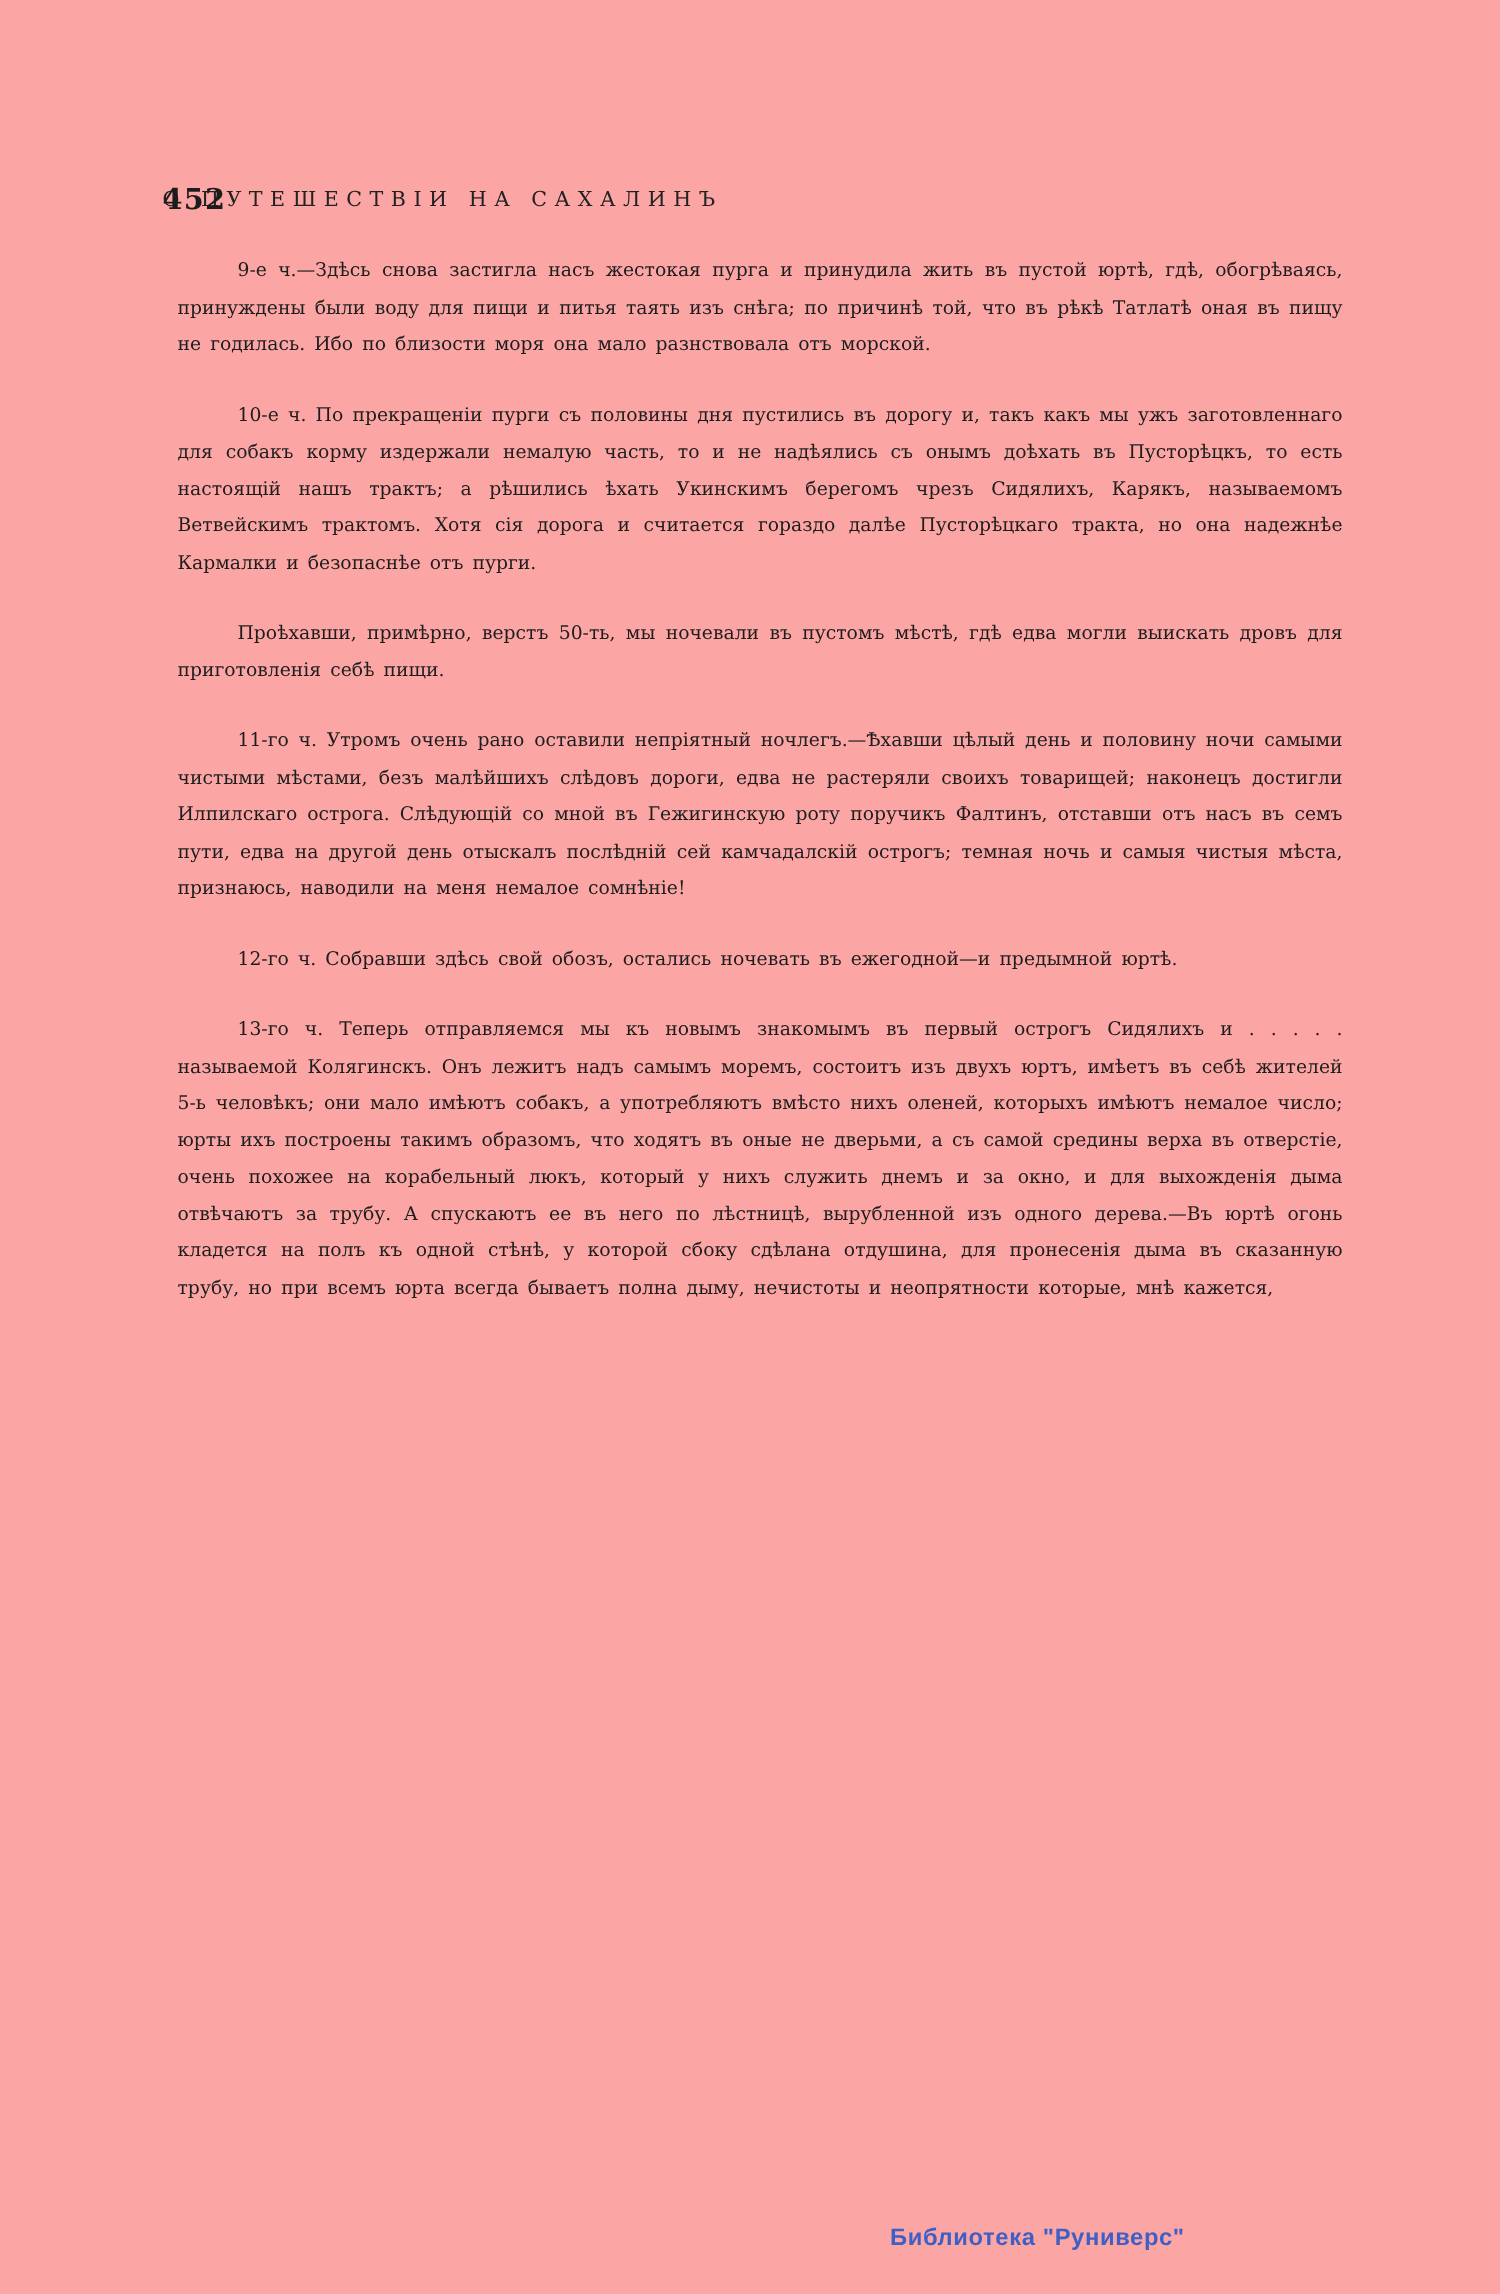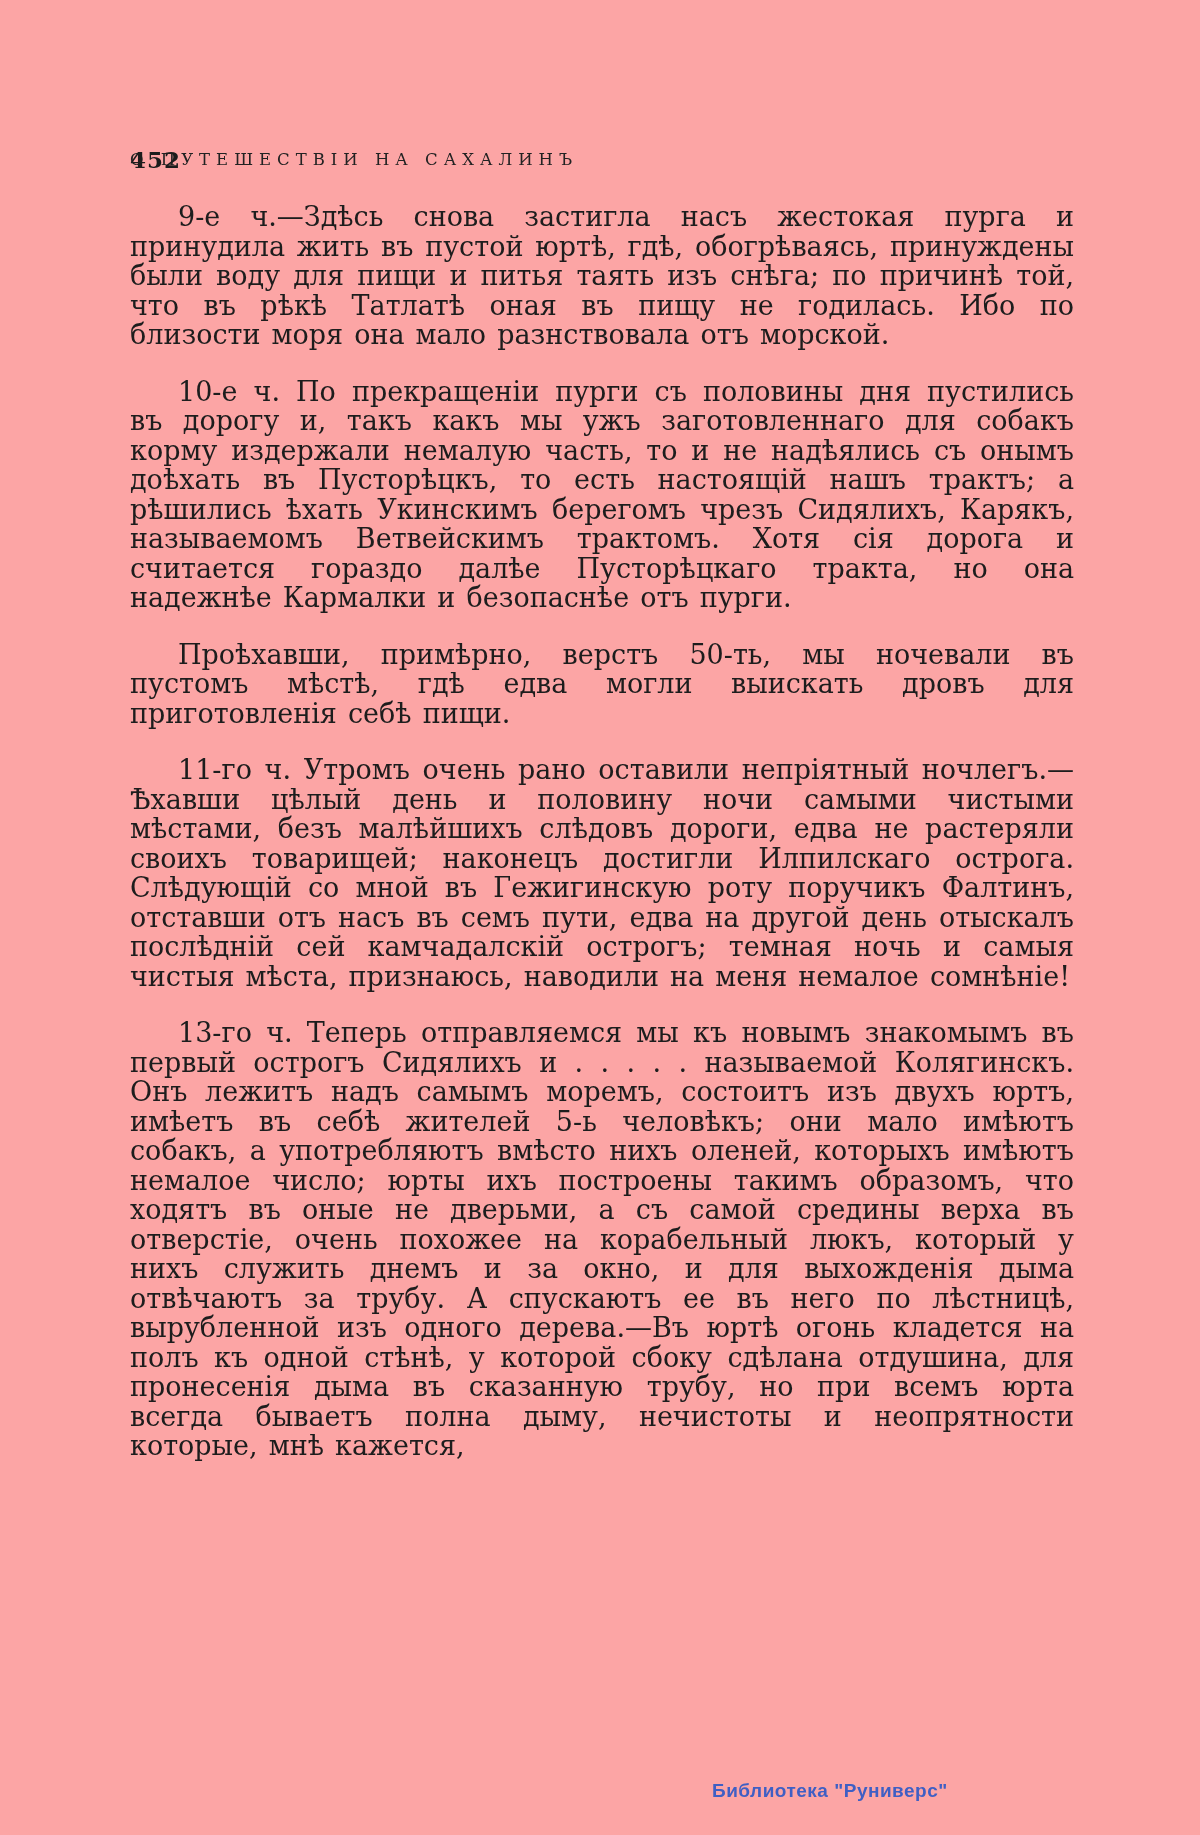--- a/index.html
+++ b/index.html
@@ -39,25 +39,25 @@
   .running-title {
     display: block;
     text-align: left;
     font-size: 16.5px;
     letter-spacing: 6px;
     padding-top: 4px;
     color: #222;
     white-space: nowrap;
   }
   .para {
-    font-size: 27px;
+    font-size: 15px;
     line-height: 29.5px;
     text-align: justify;
     text-indent: 48px;
-    margin: 0 0 27px 0;
+    margin: 0 0 27px 12px;
     word-spacing: 2.5px;
     color: #1d1d1d;
   }
   .watermark {
     position: absolute;
     left: 712px;
     top: 1780px;
     font-family: "Liberation Sans", "DejaVu Sans", sans-serif;
     font-size: 19px;
     font-weight: bold;
@@ -71,16 +71,17 @@
 <div class="page">
   <div class="content">
     <div class="header-row">
       <span class="page-number">452</span>
       <span class="running-title">О ПУТЕШЕСТВІИ НА САХАЛИНЪ</span>
     </div>
     <p class="para">9-е ч.—Здѣсь снова застигла насъ жестокая пурга и принудила жить въ пустой юртѣ, гдѣ, обогрѣваясь, принуждены были воду для пищи и питья таять изъ снѣга; по причинѣ той, что въ рѣкѣ Татлатѣ оная въ пищу не годилась. Ибо по близости моря она мало разнствовала отъ морской.</p>
     <p class="para">10-е ч. По прекращеніи пурги съ половины дня пустились въ дорогу и, такъ какъ мы ужъ заготовленнаго для собакъ корму издержали немалую часть, то и не надѣялись съ онымъ доѣхать въ Пусторѣцкъ, то есть настоящій нашъ трактъ; а рѣшились ѣхать Укинскимъ берегомъ чрезъ Сидялихъ, Карякъ, называемомъ Ветвейскимъ трактомъ. Хотя сія дорога и считается гораздо далѣе Пусторѣцкаго тракта, но она надежнѣе Кармалки и безопаснѣе отъ пурги.</p>
     <p class="para">Проѣхавши, примѣрно, верстъ 50-ть, мы ночевали въ пустомъ мѣстѣ, гдѣ едва могли выискать дровъ для приготовленія себѣ пищи.</p>
     <p class="para">11-го ч. Утромъ очень рано оставили непріятный ночлегъ.—Ѣхавши цѣлый день и половину ночи самыми чистыми мѣстами, безъ малѣйшихъ слѣдовъ дороги, едва не растеряли своихъ товарищей; наконецъ достигли Илпилскаго острога. Слѣдующій со мной въ Гежигинскую роту поручикъ Фалтинъ, отставши отъ насъ въ семъ пути, едва на другой день отыскалъ послѣдній сей камчадалскій острогъ; темная ночь и самыя чистыя мѣста, признаюсь, наводили на меня немалое сомнѣніе!</p>
+    <p class="para">12-го ч. Собравши здѣсь свой обозъ, остались ночевать въ ежегодной—и предымной юртѣ.</p>
     <p class="para">13-го ч. Теперь отправляемся мы къ новымъ знакомымъ въ первый острогъ Сидялихъ и . . . . . называемой Колягинскъ. Онъ лежитъ надъ самымъ моремъ, состоитъ изъ двухъ юртъ, имѣетъ въ себѣ жителей 5-ь человѣкъ; они мало имѣютъ собакъ, а употребляютъ вмѣсто нихъ оленей, которыхъ имѣютъ немалое число; юрты ихъ построены такимъ образомъ, что ходятъ въ оные не дверьми, а съ самой средины верха въ отверстіе, очень похожее на корабельный люкъ, который у нихъ служить днемъ и за окно, и для выхожденія дыма отвѣчаютъ за трубу. А спускаютъ ее въ него по лѣстницѣ, вырубленной изъ одного дерева.—Въ юртѣ огонь кладется на полъ къ одной стѣнѣ, у которой сбоку сдѣлана отдушина, для пронесенія дыма въ сказанную трубу, но при всемъ юрта всегда бываетъ полна дыму, нечистоты и неопрятности которые, мнѣ кажется,</p>
   </div>
   <div class="watermark">Библиотека "Руниверс"</div>
 </div>
 
 </body></html>

